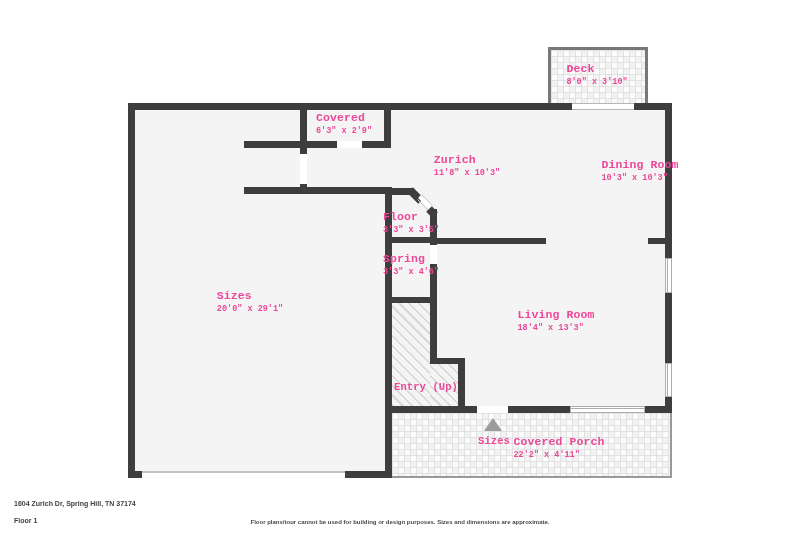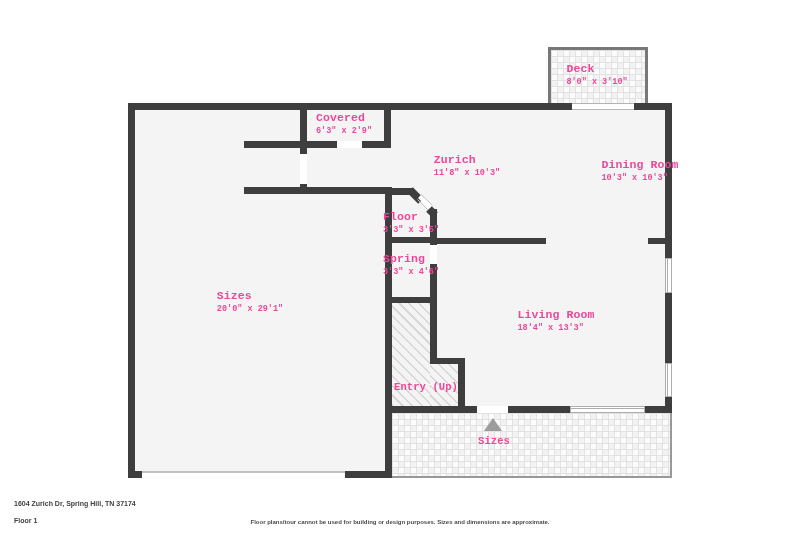--- a/index.html
+++ b/index.html
@@ -136,18 +136,22 @@
   <div class="room-label" style="left:556px;top:308px;">
     <span class="name">Living Room</span>
     <span class="dims">18'4" x 13'3"</span>
   </div>
   <div class="room-label small" style="left:426px;top:381px;">
     <span class="name">Entry (Up)</span>
   </div>
   <div class="room-label small" style="left:494px;top:435px;">
     <span class="name">Sizes</span>
   </div>
+  <div class="room-label" style="left:559px;top:435px;">
+    <span class="name">Covered Porch</span>
+    <span class="dims">22'2" x 4'11"</span>
+  </div>
 
   <div class="addr" style="top:500px;">1604 Zurich Dr, Spring Hill, TN 37174</div>
   <div class="addr" style="top:517px;">Floor 1</div>
   <div class="disclaimer">Floor plans/tour cannot be used for building or design purposes. Sizes and dimensions are approximate.</div>
 
 </div>
 
 </body></html>

